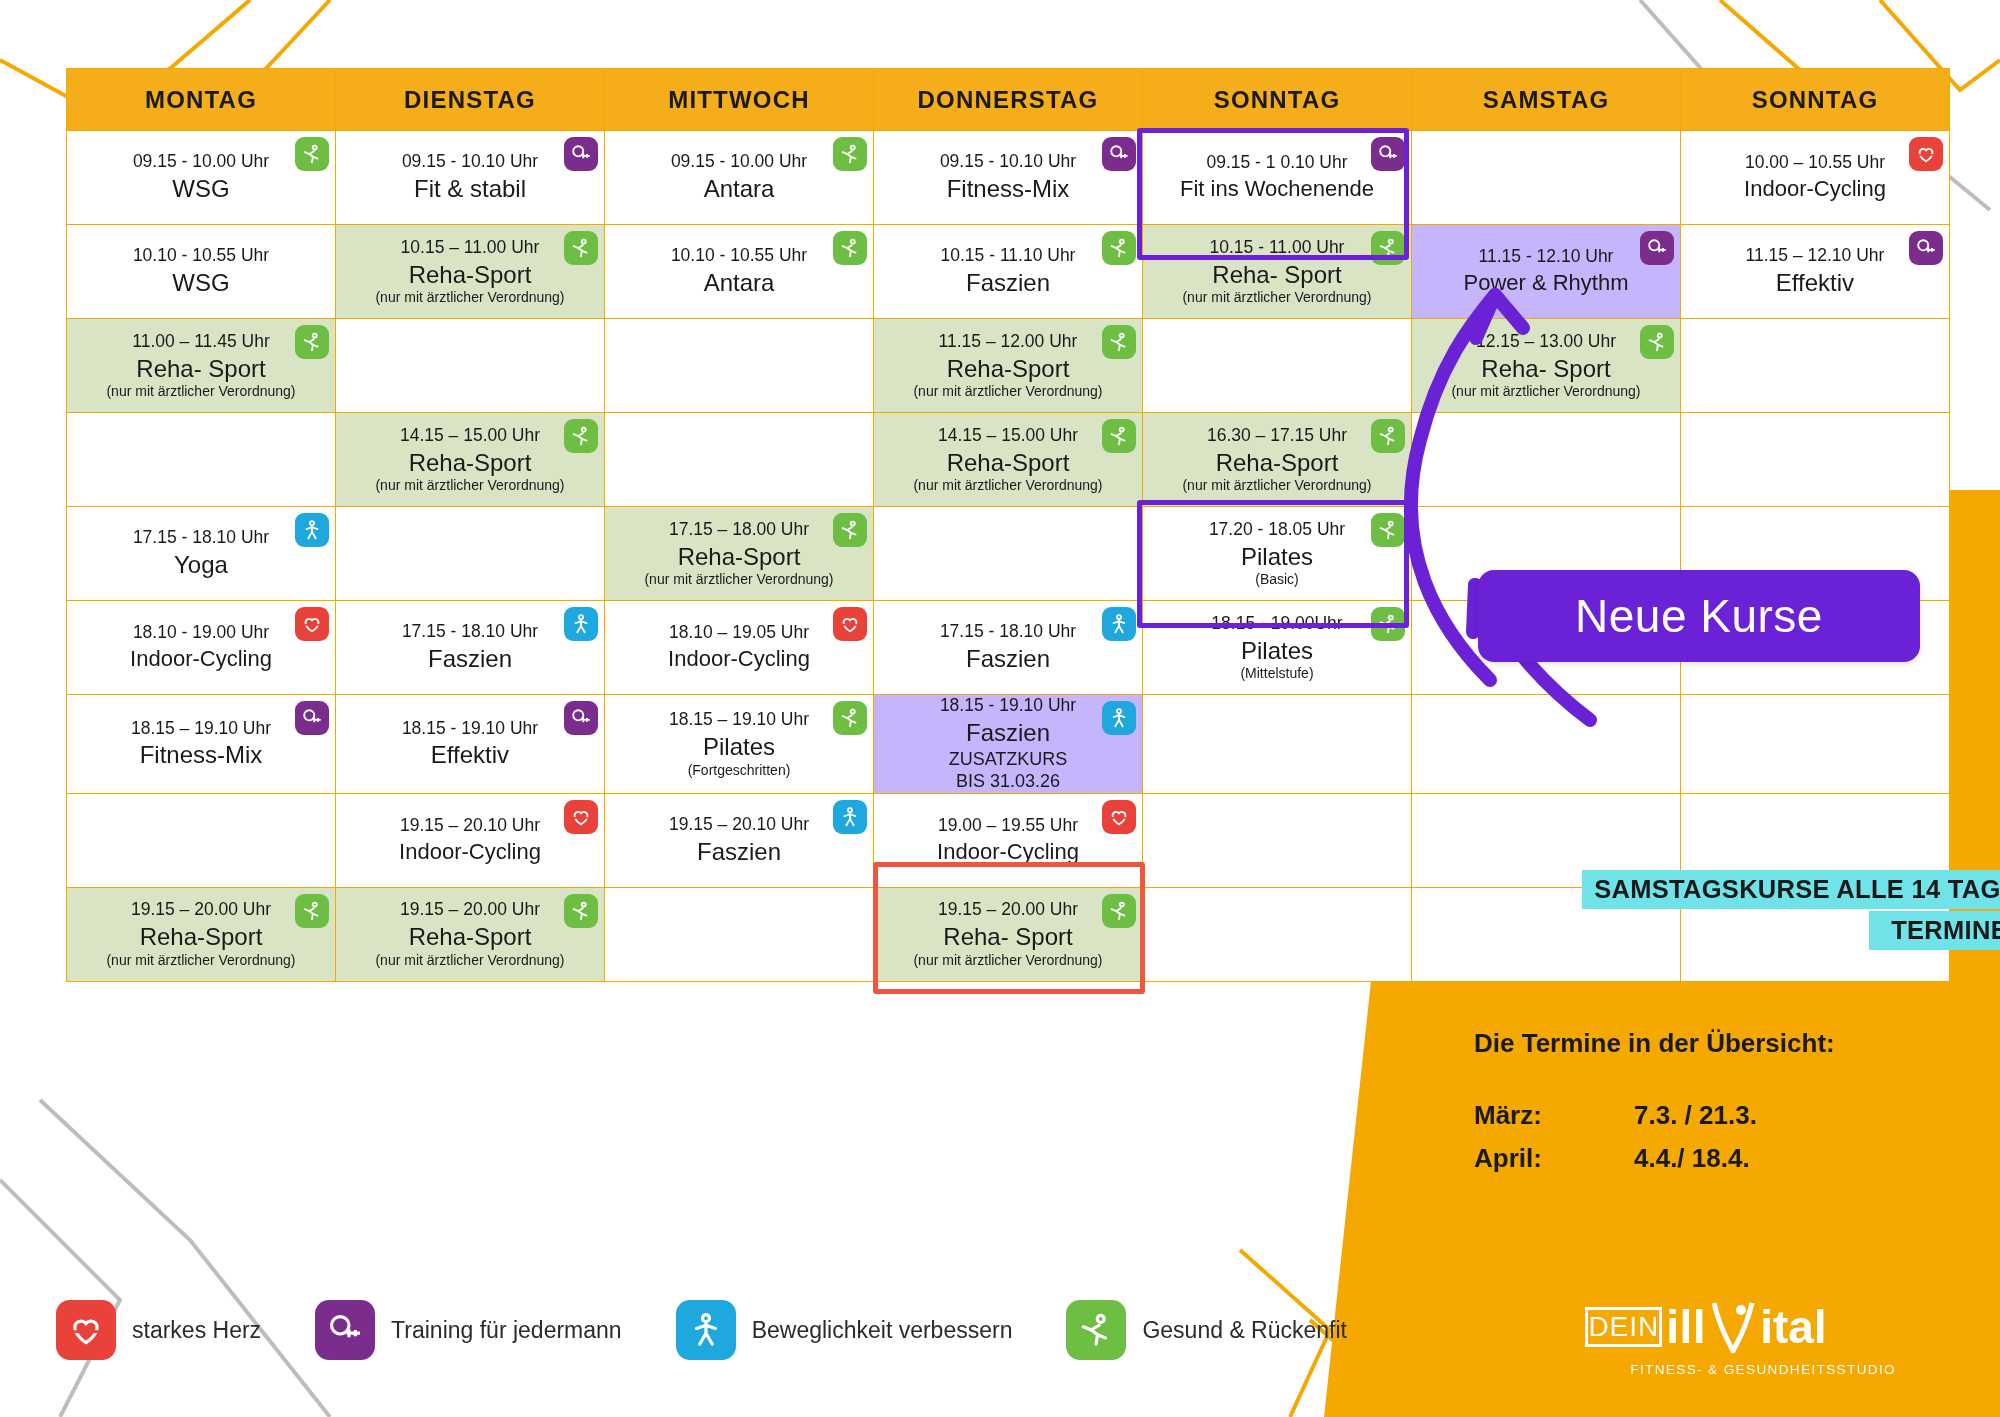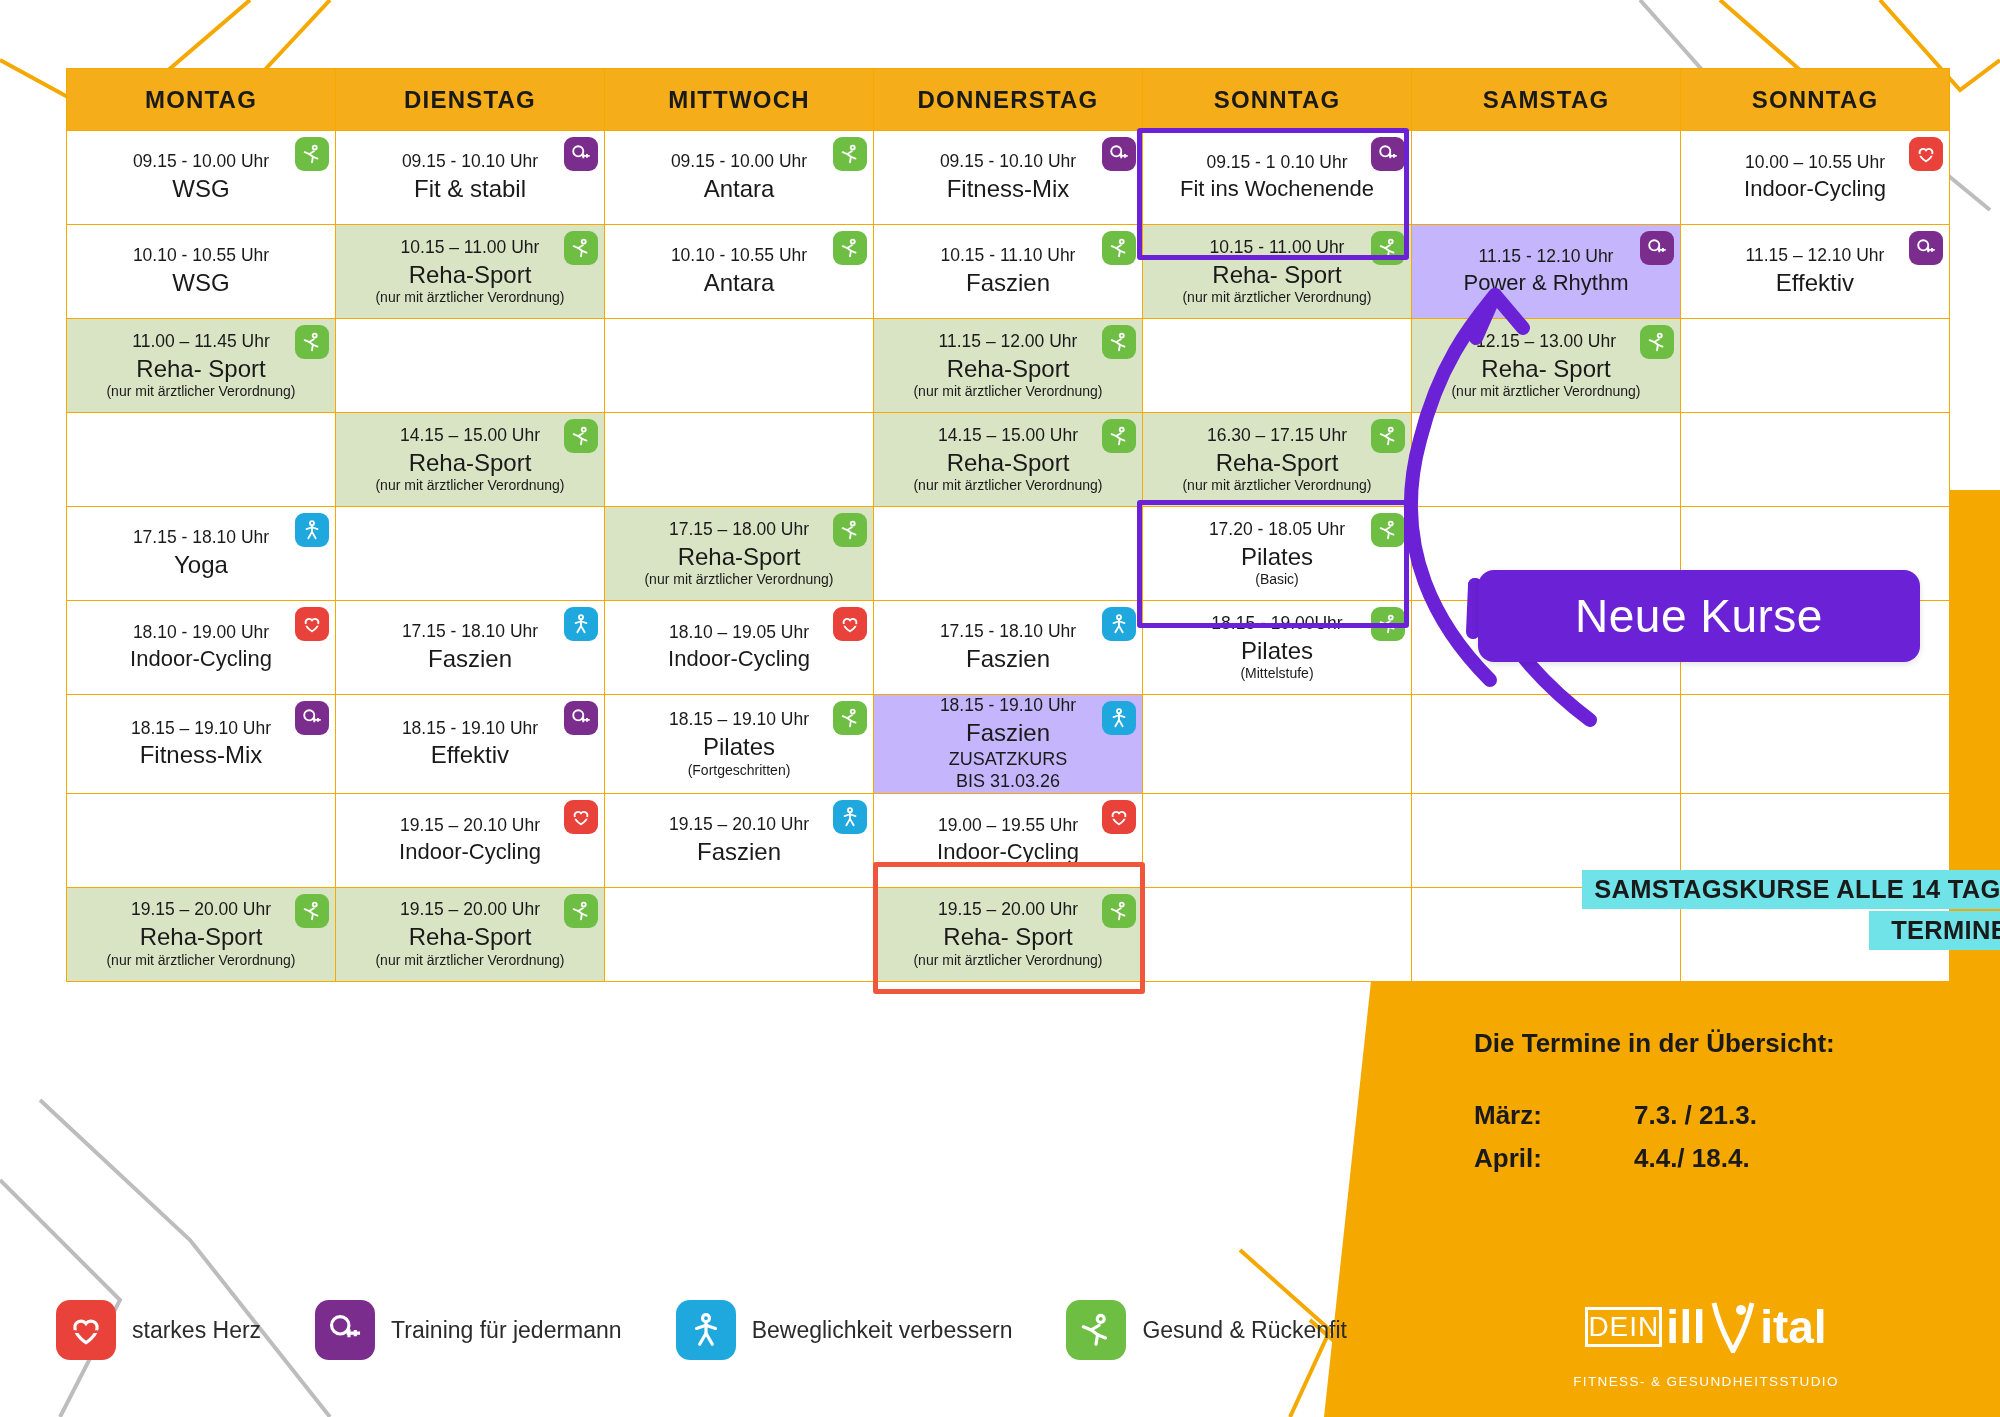--- a/index.html
+++ b/index.html
@@ -210,21 +210,22 @@
   }
   .logo-vital{
     color:#ffffff;
     font-size:46px;
     font-weight:700;
   }
   .logo-sub{
     color:#ffffff;
     font-size:13.5px;
     letter-spacing:1.4px;
-    margin-top:20px;
+    margin-top:8px;
+    text-align:right;
   }
 
   
   .legend{
     position:absolute;
     left:56px; top:1300px;
     display:flex;
     align-items:center;
     gap:12px;
     z-index:4;

